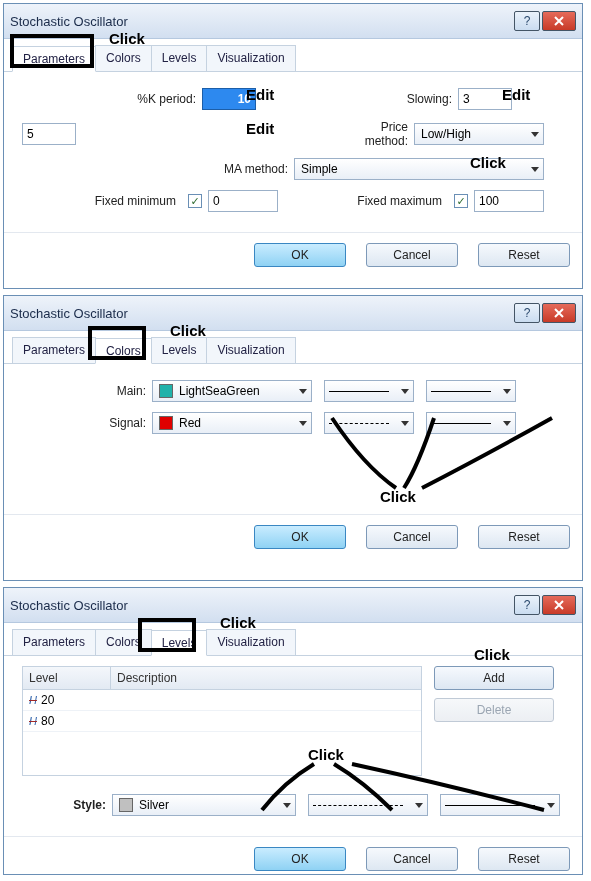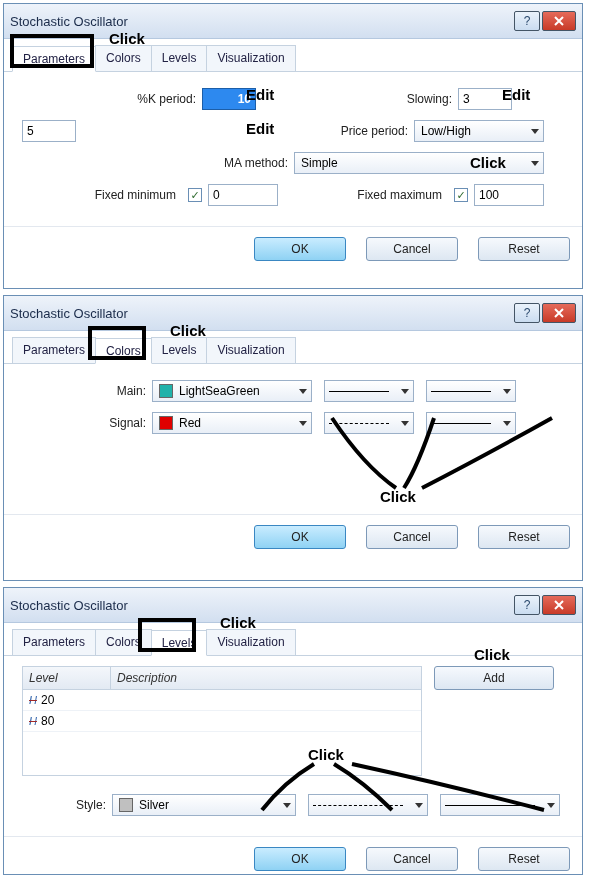--- a/index.html
+++ b/index.html
@@ -24,21 +24,21 @@
 .line-choice { border:1px solid #9bb0c8; background:linear-gradient(#fff,#e9eff7); height:22px; width:90px; display:flex; align-items:center; justify-content:space-between; padding:0 4px; cursor:pointer;}
 .line-solid { flex:1; border-top:1px solid #000; margin-right:6px;}
 .line-dash { flex:1; border-top:1px dashed #000; margin-right:6px;}
 .checkbox { width:14px; height:14px; border:1px solid #6a8fb5; background:#fff; display:inline-flex; align-items:center; justify-content:center; margin:0 6px; color:#2d6a2d; font-size:11px; }
 .footer { display:flex; justify-content:flex-end; gap:20px; padding:10px 12px; border-top:1px solid #e3e8ef; }
 .btn { width:92px; height:24px; border:1px solid #7d99b8; border-radius:3px; background:linear-gradient(#f6f9fd,#dde7f2); display:flex; align-items:center; justify-content:center; cursor:pointer; color:#222;}
 .btn.primary { background:linear-gradient(#c9ecff,#8fd2f4); border-color:#3a87c2;}
 .btn.wide { width:120px; }
 .btn.disabled { color:#9aa5b2; border-color:#c0cad6; background:linear-gradient(#f6f8fa,#eceff3); cursor:default;}
 .table { border:1px solid #c5d2e0; background:#fff; }
-.thead { display:flex; background:linear-gradient(#f4f7fb,#e3eaf3); border-bottom:1px solid #c5d2e0;font-style:italic; }
+.thead { display:flex; background:linear-gradient(#f4f7fb,#e3eaf3); border-bottom:1px solid #c5d2e0; }
 .th { padding:4px 6px; border-right:1px solid #c5d2e0; color:#333; }
 .trow { display:flex; border-bottom:1px solid #eef2f7; }
 .td { padding:3px 6px; display:flex; align-items:center; }
 .level-icon { color:#2a5ea8; font-style:italic; margin-right:4px; text-decoration:line-through; text-decoration-color:#a02828; font-size:11px;}
 .annot { position:absolute; font-weight:bold; font-size:15px; color:#000; pointer-events:none; z-index:50;}
 .hbox { position:absolute; border:4px solid #000; pointer-events:none; z-index:40;}
 .svg-overlay{position:absolute; left:0; top:0; pointer-events:none; z-index:45;}
 </style>
 </head>
 <body>
@@ -72,21 +72,21 @@
     <div class="row">
       <span class="lbl" style="width:180px;">%K period:</span>
       <input class="input input-sel" value="10" style="">
       <span style="flex:1"></span>
       <span class="lbl" style="width:80px;">Slowing:</span>
       <input class="input" style="margin-right: 52px;" value="3">
     </div>
     <div class="row">
       <input class="input" value="5" style="">
       <span style="flex:1"></span>
-      <span class="lbl" style="width:80px;">Price period:</span>
+      <span class="lbl" style="width:80px;">Price method:</span>
       <div class="select" style="width:130px; margin-right:20px;">
         <span>Low/High</span>
           <div class="caret"></div>
       </div>
     </div>
     <div class="row">
       <span class="lbl" style="width:272px;">MA method:</span>
       <div class="select" style="width:250px;">
         <span>Simple</span>
           <div class="caret"></div>
@@ -232,25 +232,26 @@
         <div class="trow">
           <div class="td" style="width:88px;">
               <span class="level-icon">H</span>
               <span>80</span>
             </div>
           <div class="td"></div>
         </div>
       </div>
       <div style="width:130px; display:flex; flex-direction:column; gap:8px;">
         <div class="btn wide">Add</div>
+        <div class="btn wide disabled">Delete</div>
       </div>
     </div>
 
     <div class="row" style="margin-top:18px;">
-      <span class="lbl" style="width:90px;">Style:</span>
+      <span class="lbl" style="width:90px;font-weight:bold;">Style:</span>
       <div class="select" style="width:184px;">
         <span style="display:flex;align-items:center;">
             <span class="swatch" style="background:#C0C0C0"></span>
             <span>Silver</span>
           </span>
         <div class="caret"></div>
       </div>
       <span style="width:12px;"></span>
       <div class="line-choice" style="width:120px;">
           <span class="line-dash"></span>

